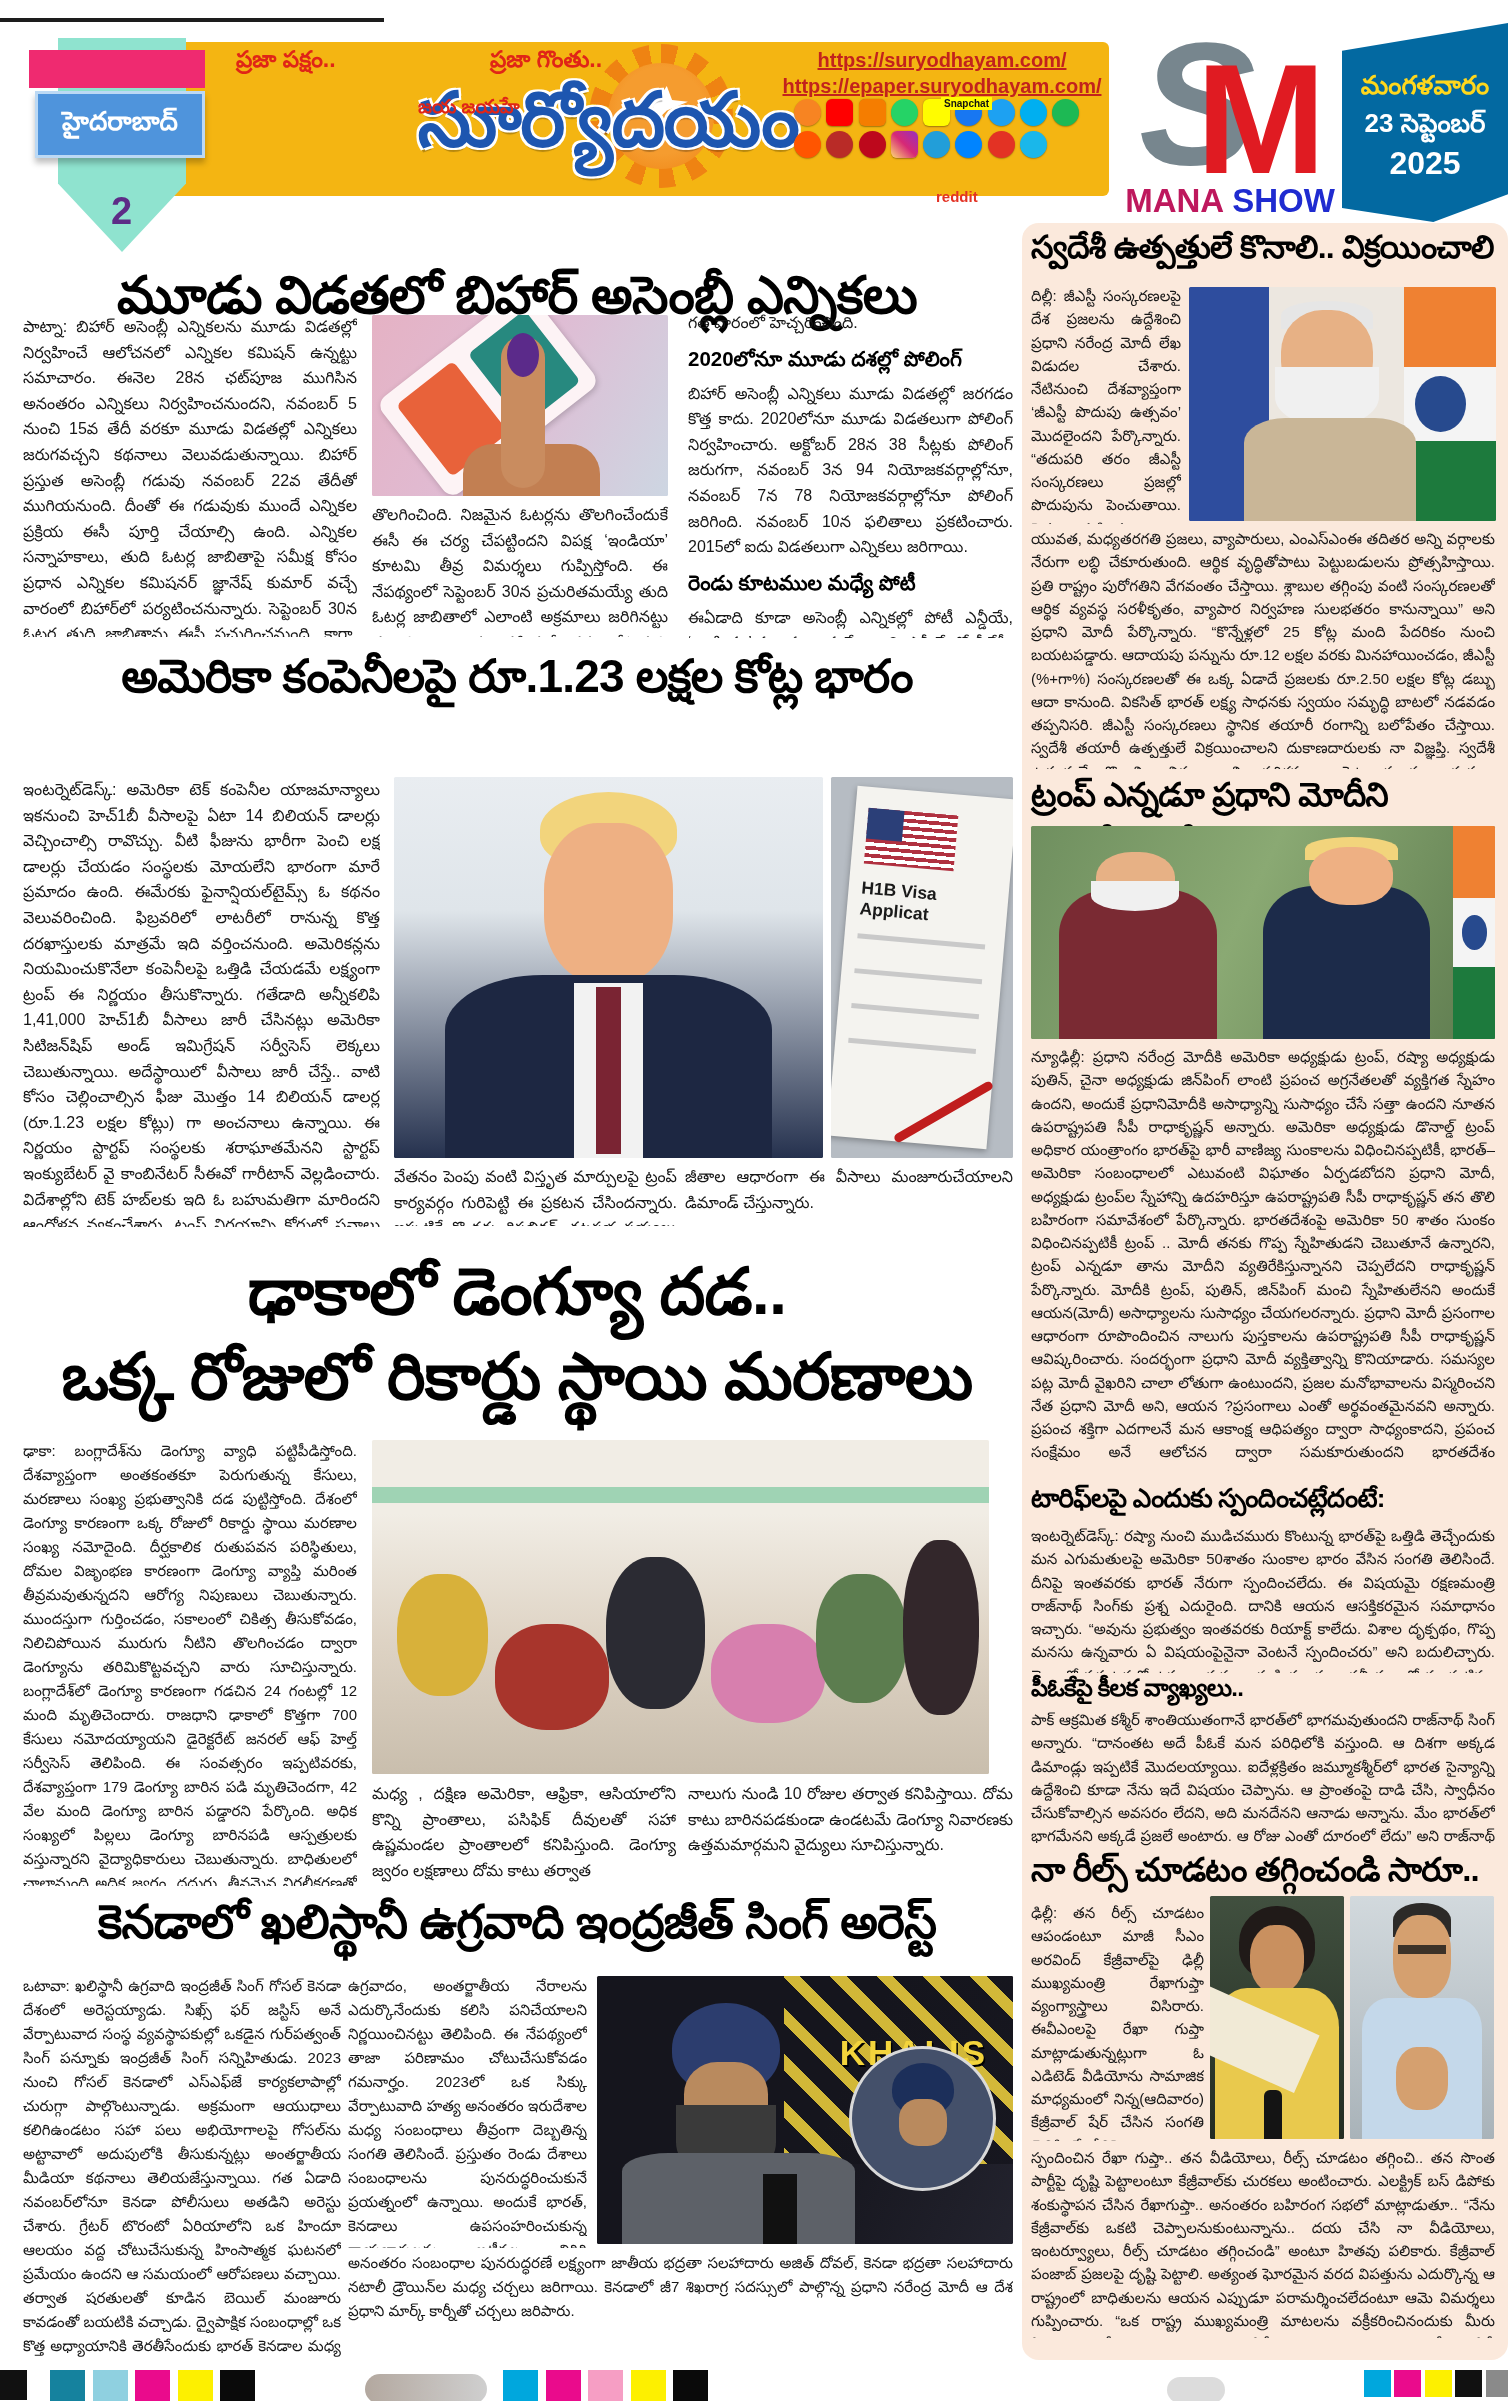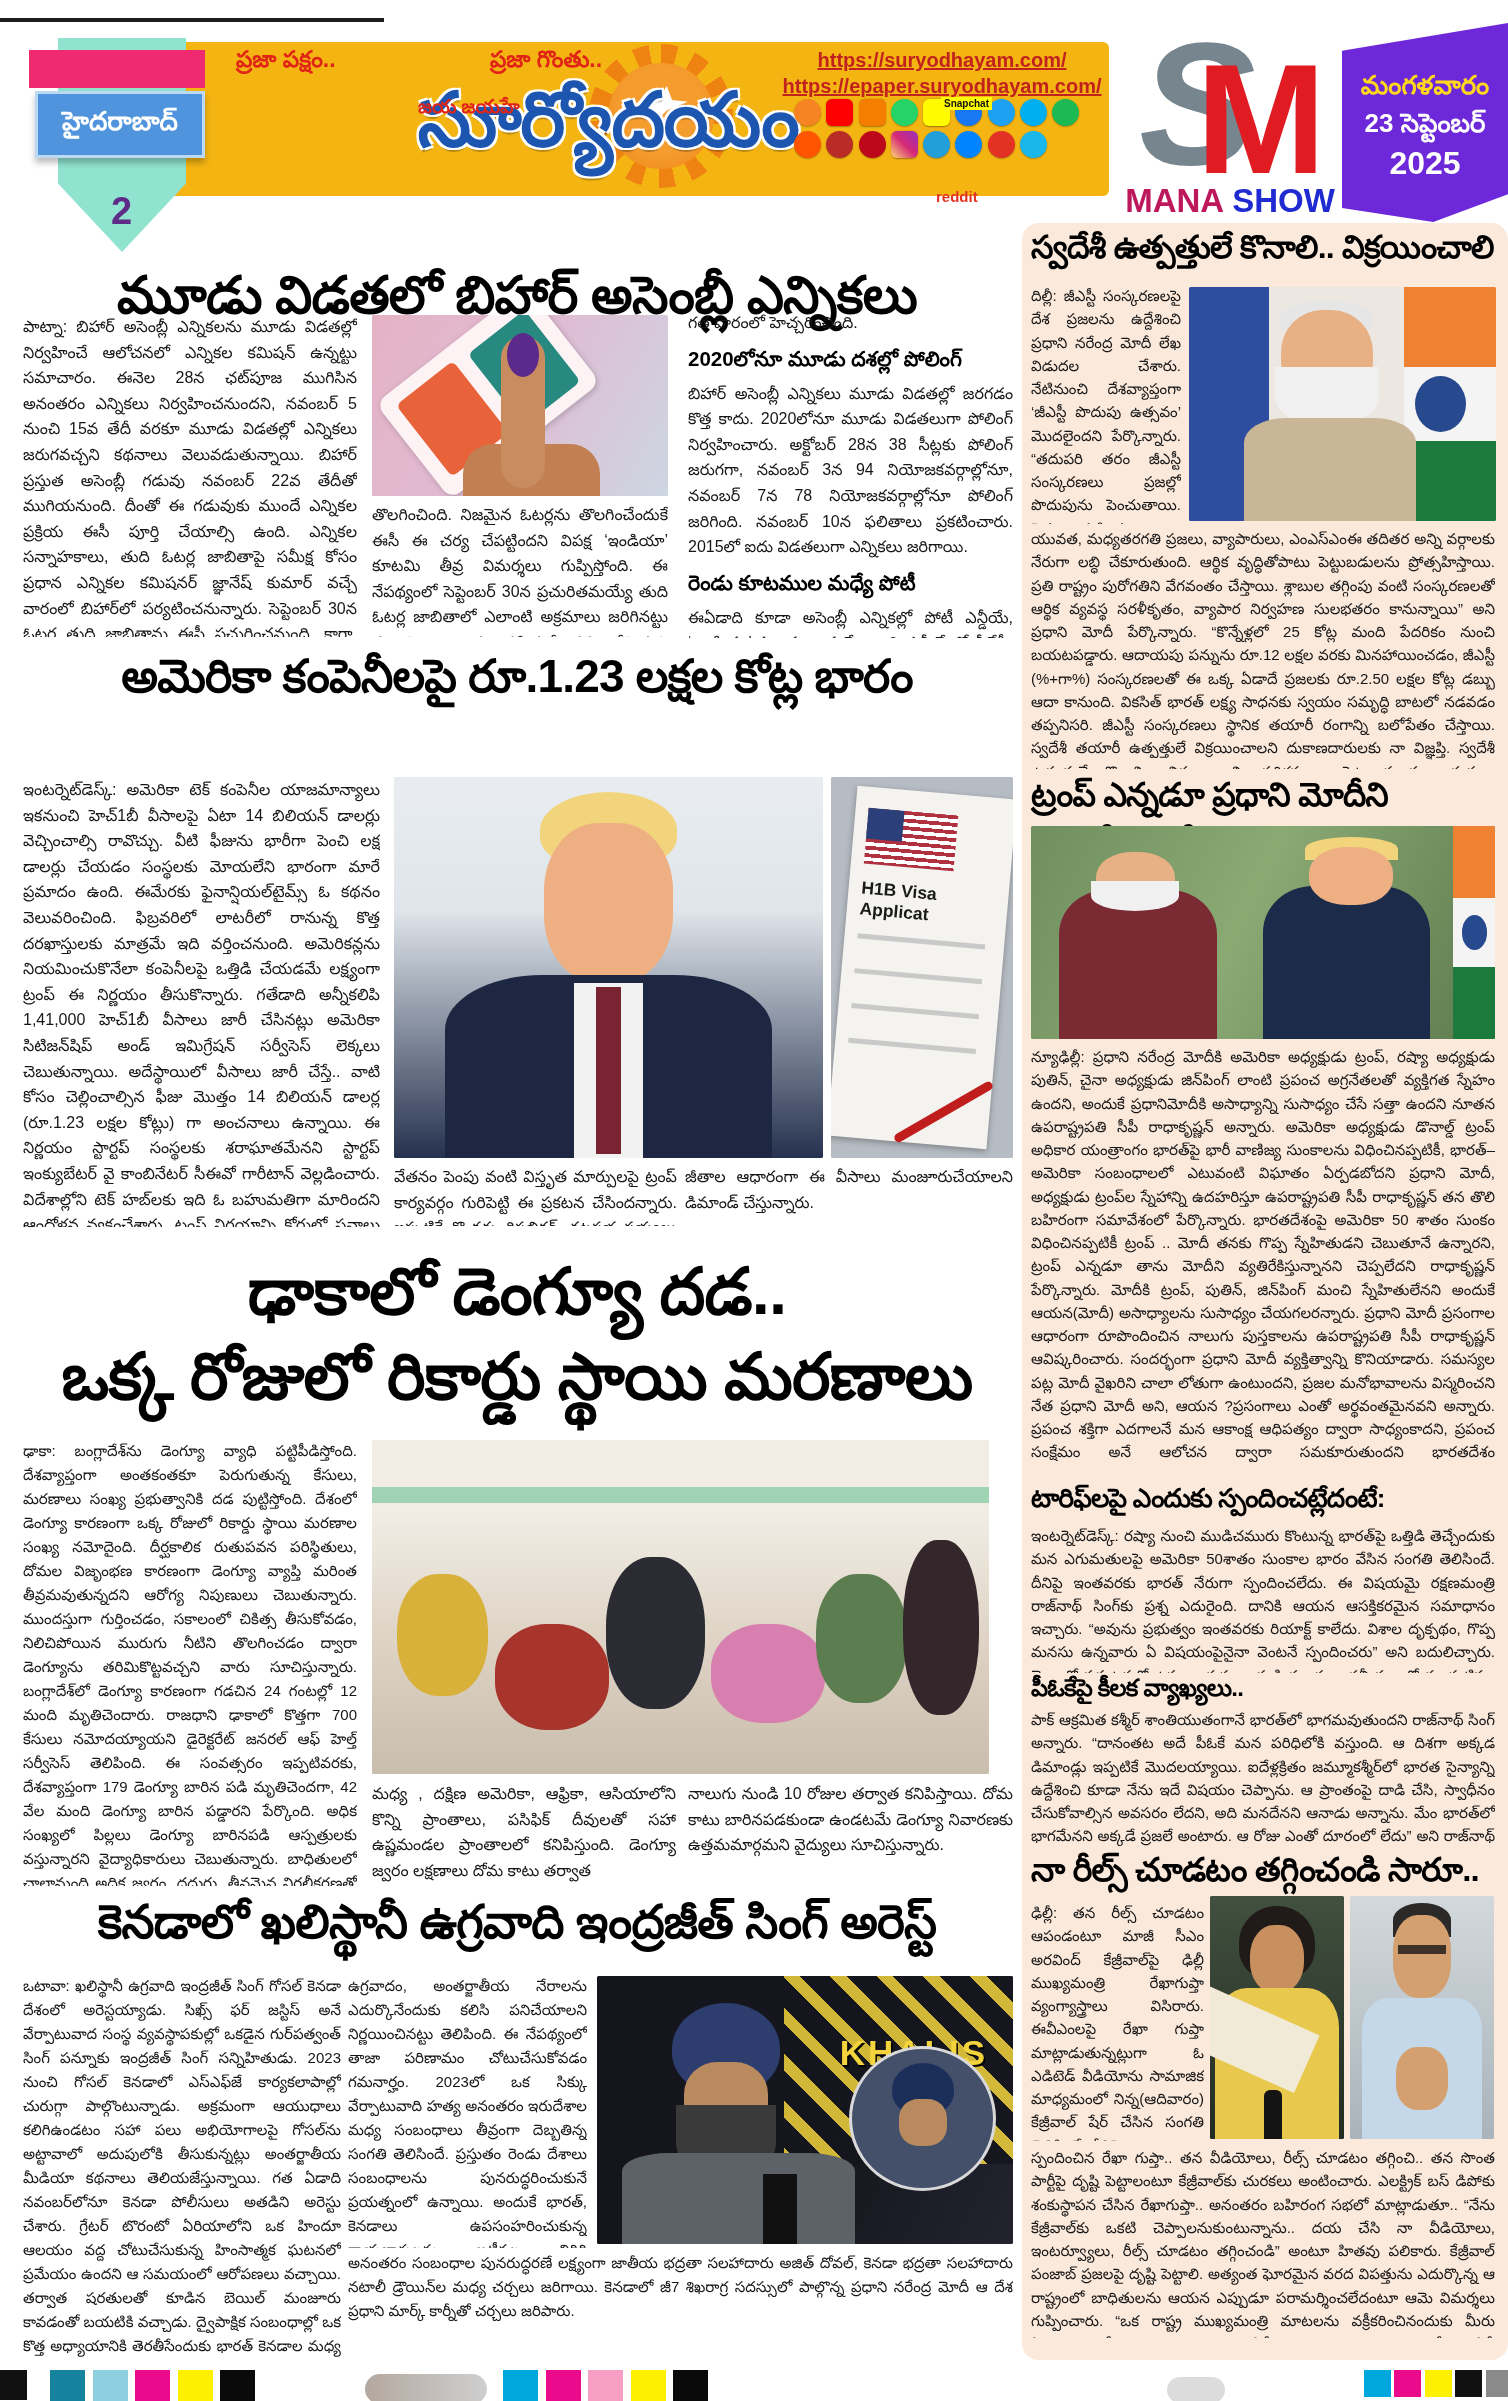--- a/index.html
+++ b/index.html
@@ -33,21 +33,21 @@
       padding:0.8px 3px;z-index:5;}
   .reddit-label{position:absolute;left:936px;top:188px;font-size:15px;font-weight:800;color:#e33224;z-index:5;}
   
   .mana{position:absolute;left:1116px;top:16.7px;width:228px;height:205px;background:#fff;}
   .mono-s{position:absolute;left:23px;top:-13.7px;font-size:175px;font-weight:800;color:#77868e;font-style:italic;}
   .mono-m{position:absolute;left:80px;top:13.7px;font-size:156px;font-weight:800;color:#e01b22;}
   .mana-words{position:absolute;left:0;bottom:1.5px;width:100%;text-align:center;font-size:33px;font-weight:800;}
   .mana-words .w1{color:#be185d;}
   .mana-words .w2{color:#1f2bd0;}
   
-  .dateb{position:absolute;left:1342px;top:23px;width:166px;height:199px;background:#6d28d9;
+  .dateb{position:absolute;left:1342px;top:23px;width:166px;height:199px;background:#0369a1;
       clip-path:polygon(0 14%,100% 0,100% 86%,55% 100%,0 93%);z-index:3;}
   .dateb .d1{position:absolute;top:47px;width:100%;text-align:center;font-size:26px;font-weight:800;color:#ffd71c;}
   .dateb .d2{position:absolute;top:85px;width:100%;text-align:center;font-size:26px;font-weight:800;color:#fff;}
   .dateb .d3{position:absolute;top:122px;width:100%;text-align:center;font-size:32px;font-weight:800;color:#fff;}
   
   .badge{position:absolute;left:29px;top:29px;width:182px;height:236px;z-index:6;}
   .badge-arrow{position:absolute;left:29px;top:9px;width:128px;height:214px;background:#8fe3cf;
       clip-path:polygon(0 0,100% 0,100% 68%,50% 100%,0 68%);}
   .badge-pink{position:absolute;left:0;top:21px;width:176px;height:38px;background:#ef2a70;}
   .badge-blue{position:absolute;left:6px;top:62px;width:164px;height:61px;background:#4f94dc;border:3px solid #bcd9f4;

